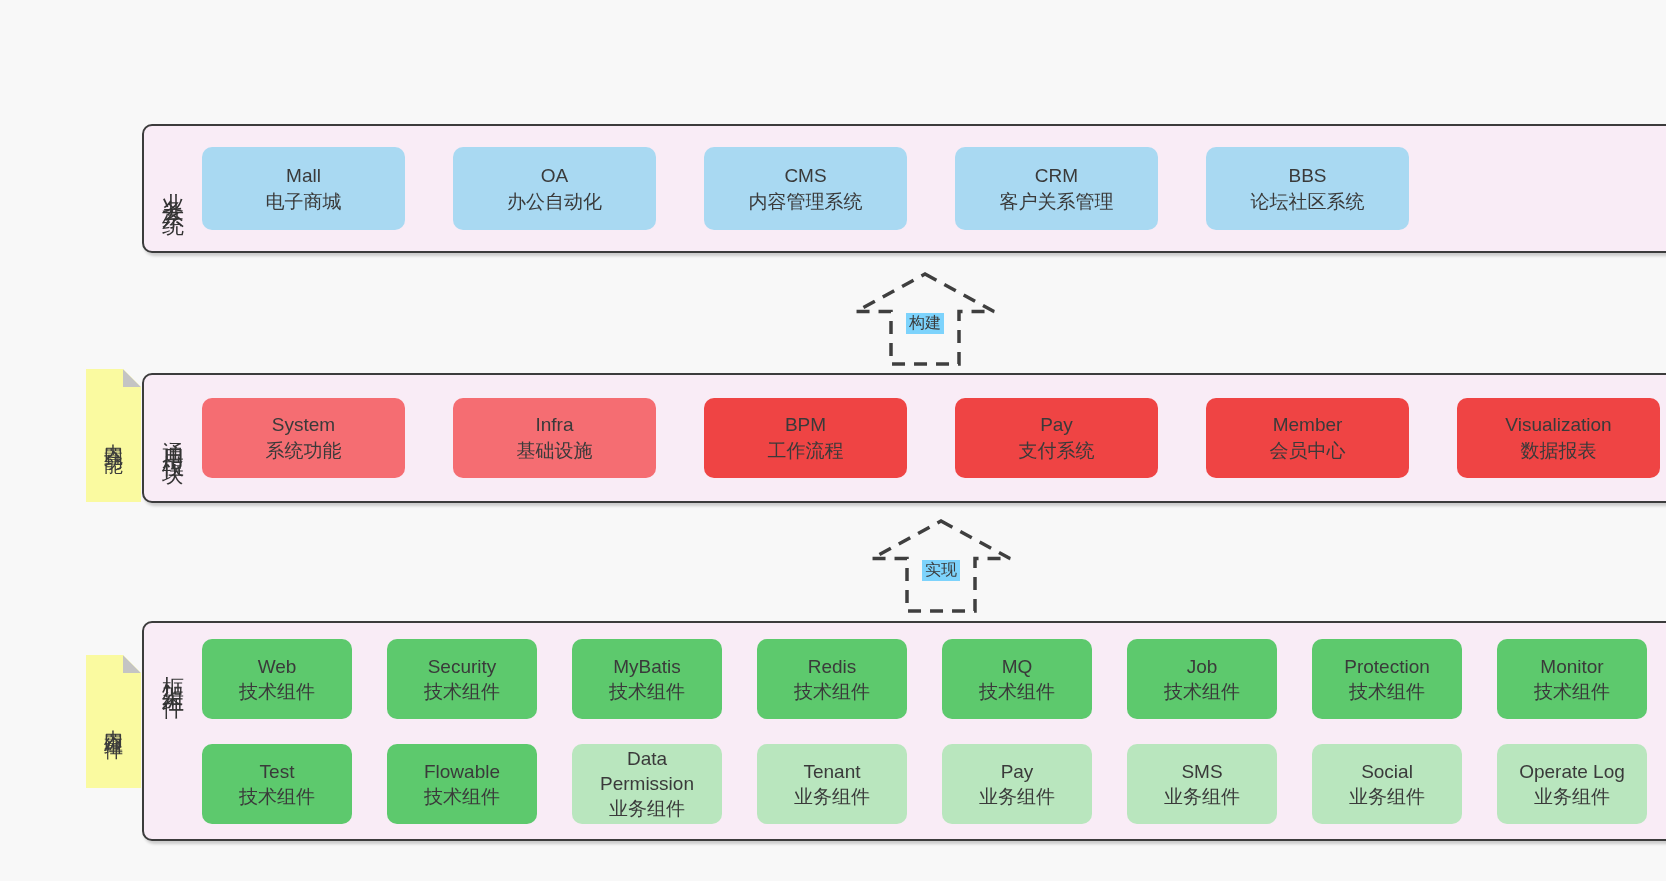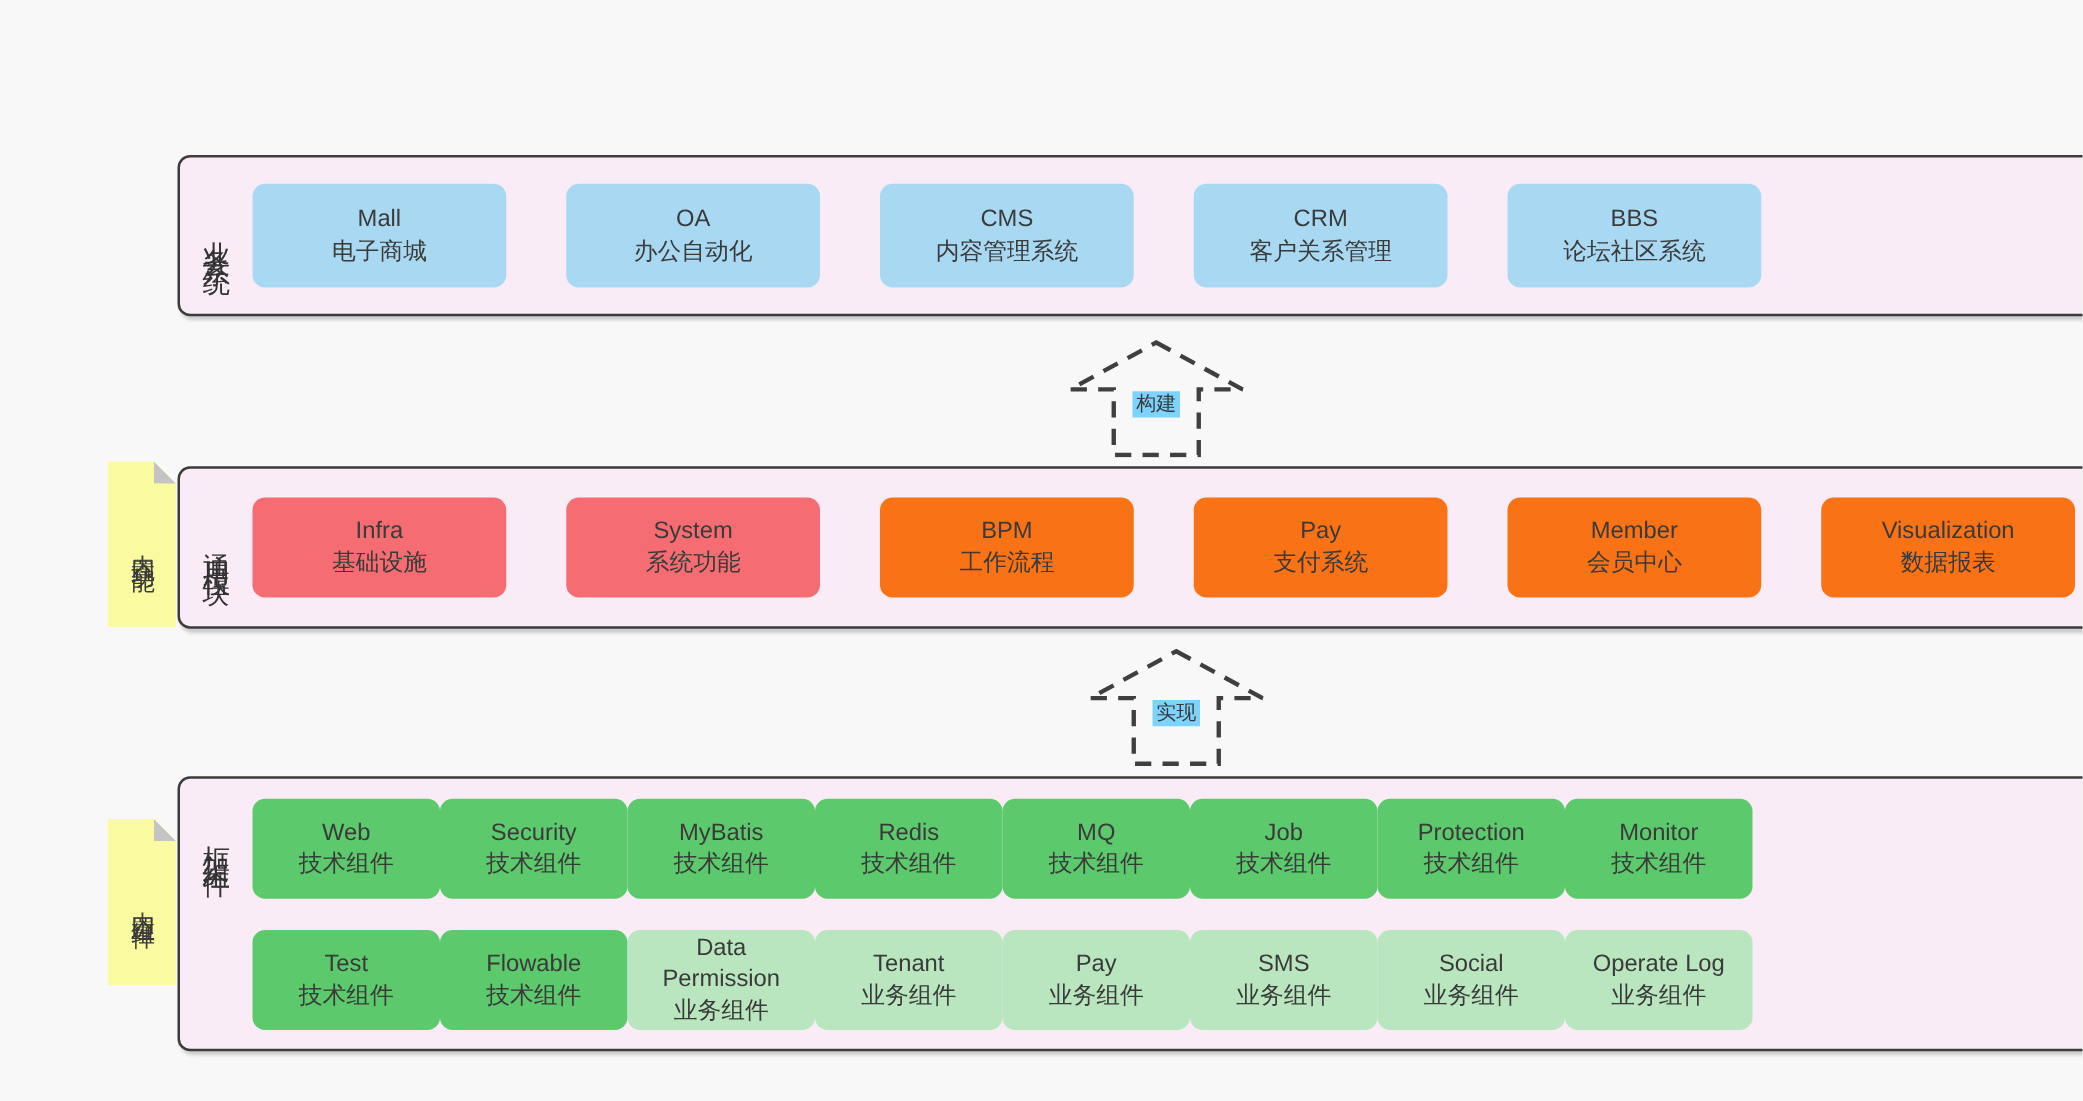--- a/index.html
+++ b/index.html
@@ -18,27 +18,27 @@
   .side-label{writing-mode:vertical-rl;text-orientation:upright;font-size:22px;
     letter-spacing:7px;color:#333;line-height:24px;}
 
   .boxes{flex:1;display:flex;align-items:center;gap:48px;padding-right:10px;}
   .box{width:203px;height:83px;border-radius:10px;display:flex;flex-direction:column;
     align-items:center;justify-content:center;text-align:center;flex-shrink:0;}
   #sec-modules .box{height:80px;}
   .box-title,.box-subtitle{font-size:19px;line-height:26px;white-space:pre-line;}
 
   .boxes.two-rows{flex-direction:column;align-items:flex-start;justify-content:center;gap:25px;}
-  .comp-row{display:flex;}
+  .comp-row{display:flex;gap:35px;}
   .comp-row .box{width:150px;height:80px;}
   .comp-row .box-title,.comp-row .box-subtitle{line-height:25px;}
 
   .type-blue{background:#a9d9f2;}
   .type-red{background:#f56d72;}
-  .type-pink{background:#f97316;}
+  .type-pink{background:#ef4444;}
   .type-green-dark{background:#5dc96d;}
   .type-green-light{background:#b9e6be;}
 
   .sticky{position:absolute;left:38px;width:55px;height:133px;background:#fafaa0;
     clip-path:polygon(0 0,calc(100% - 18px) 0,100% 18px,100% 100%,0 100%);
     display:flex;align-items:center;justify-content:center;z-index:0;}
   #sticky-modules{top:369px;}
   #sticky-components{top:655px;}
   .fold{position:absolute;top:0;right:0;width:18px;height:18px;background:#c4c4c4;
     clip-path:polygon(0 0,100% 100%,0 100%);}
@@ -96,26 +96,26 @@
     <span class="fold"></span>
     <span class="sticky-label">内置功能</span>
   </div>
 
   <div class="container" id="sec-modules">
     <div class="side-label-area">
       <span class="side-label">通用模块</span>
     </div>
     <div class="boxes">
       <div class="box type-red">
+        <span class="box-title">System</span>
+        <span class="box-subtitle">系统功能</span>
+      </div>
+      <div class="box type-red">
         <span class="box-title">Infra</span>
         <span class="box-subtitle">基础设施</span>
-      </div>
-      <div class="box type-red">
-        <span class="box-title">System</span>
-        <span class="box-subtitle">系统功能</span>
       </div>
       <div class="box type-pink">
         <span class="box-title">BPM</span>
         <span class="box-subtitle">工作流程</span>
       </div>
       <div class="box type-pink">
         <span class="box-title">Pay</span>
         <span class="box-subtitle">支付系统</span>
       </div>
       <div class="box type-pink">

